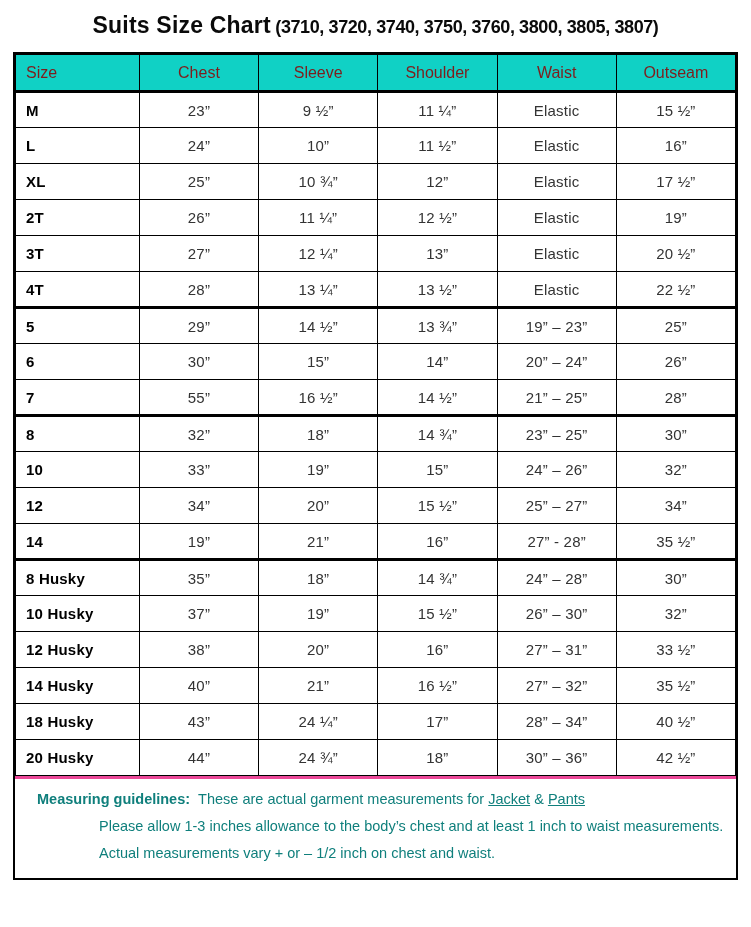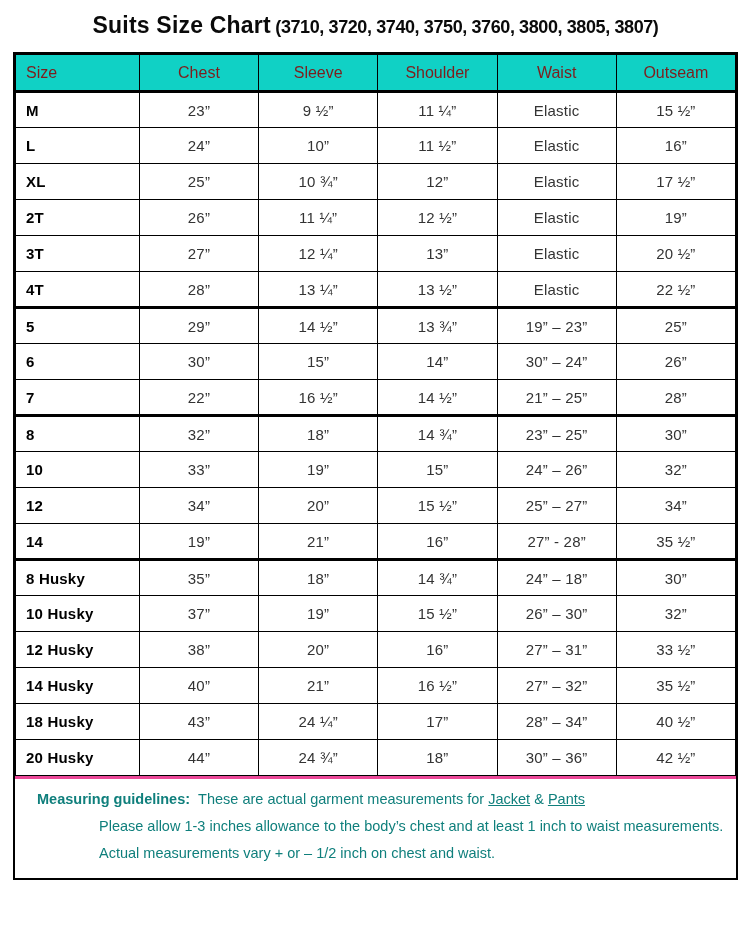--- a/index.html
+++ b/index.html
@@ -175,26 +175,26 @@
             <td>14 ½”</td>
             <td>13 ¾”</td>
             <td>19” – 23”</td>
             <td>25”</td>
           </tr>
           <tr>
             <td class="size-cell">6</td>
             <td>30”</td>
             <td>15”</td>
             <td>14”</td>
-            <td>30” – 24”</td>
+            <td>20” – 24”</td>
             <td>26”</td>
           </tr>
           <tr class="group-end">
             <td class="size-cell">7</td>
-            <td>22”</td>
+            <td>55”</td>
             <td>16 ½”</td>
             <td>14 ½”</td>
             <td>21” – 25”</td>
             <td>28”</td>
           </tr>
           <tr>
             <td class="size-cell">8</td>
             <td>32”</td>
             <td>18”</td>
             <td>14 ¾”</td>
@@ -223,21 +223,21 @@
             <td>21”</td>
             <td>16”</td>
             <td>27” - 28”</td>
             <td>35 ½”</td>
           </tr>
           <tr>
             <td class="size-cell">8 Husky</td>
             <td>35”</td>
             <td>18”</td>
             <td>14 ¾”</td>
-            <td>24” – 18”</td>
+            <td>24” – 28”</td>
             <td>30”</td>
           </tr>
           <tr>
             <td class="size-cell">10 Husky</td>
             <td>37”</td>
             <td>19”</td>
             <td>15 ½”</td>
             <td>26” – 30”</td>
             <td>32”</td>
           </tr>

